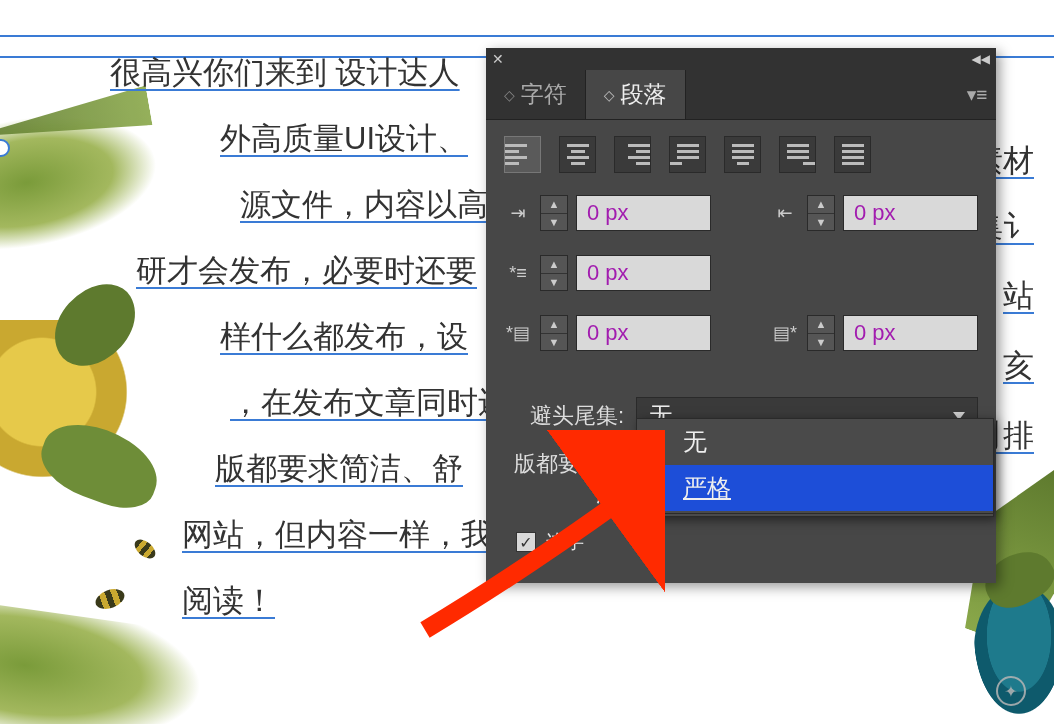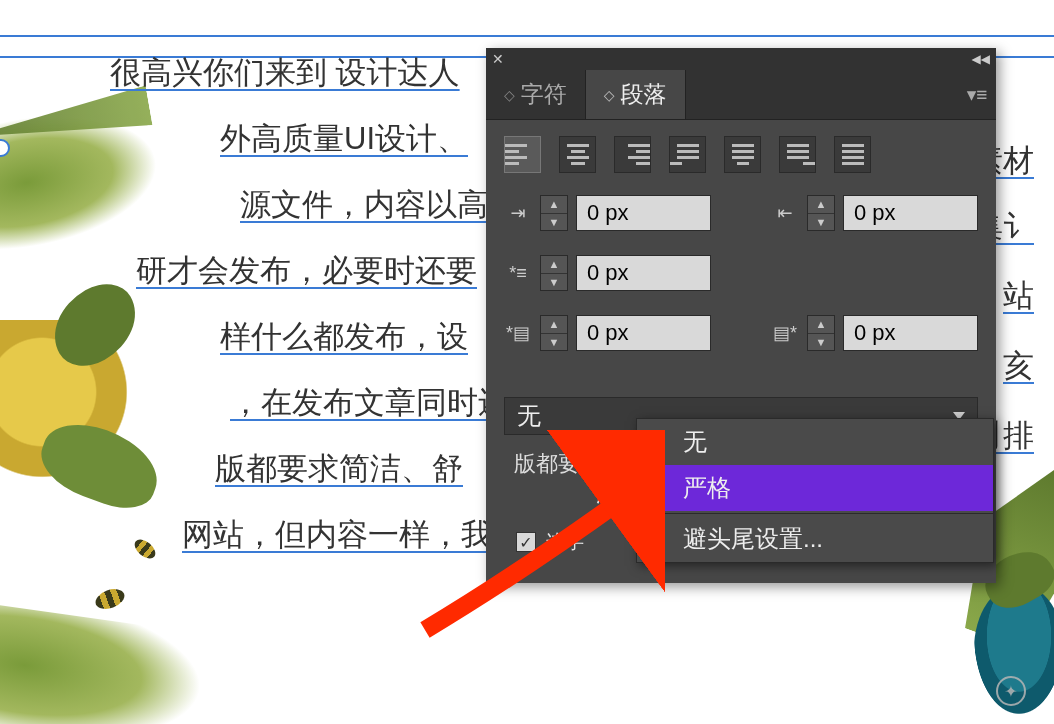--- a/index.html
+++ b/index.html
@@ -146,21 +146,21 @@
   .row{display:flex; justify-content:space-between; margin-bottom:24px;}
   .field{display:flex; align-items:center; gap:8px;}
   .flabel{width:28px; text-align:center; font-size:18px; color:#ccc;}
   .spinner{
     width:28px; height:36px; background:#555; border:1px solid #2a2a2a;
     display:flex; flex-direction:column;
   }
   .spinner div{flex:1; display:flex; align-items:center; justify-content:center; font-size:11px; color:#ccc;}
   .spinner div:first-child{border-bottom:1px solid #333;}
   .valbox{
-    width:135px; height:36px; background:#d9d9d9; color:#000000;
+    width:135px; height:36px; background:#d9d9d9; color:#a21caf;
     border:1px solid #2a2a2a; padding:0 10px; font-size:22px;
     display:flex; align-items:center;
   }
 
   .sel-rows{padding:4px 18px 14px;}
   .srow{display:flex; align-items:center; gap:12px; margin-bottom:14px;}
   .slabel{width:120px; text-align:right; font-size:22px; color:#ddd;}
   .select{
     flex:1; height:38px; background:#3a3a3a; border:1px solid #2a2a2a;
     display:flex; align-items:center; justify-content:space-between; padding:0 12px;
@@ -176,21 +176,21 @@
     background:#4a4a4a; border:1px solid #2a2a2a;
     box-shadow:3px 3px 10px rgba(0,0,0,.5);
   }
   .dropdown .item{
     height:46px; display:flex; align-items:center; padding:0 18px 0 46px;
     color:#eee; font-size:24px; position:relative;
   }
   .dropdown .item.sel::before{
     content:"✓"; position:absolute; left:14px; font-size:20px;
   }
-  .dropdown .item.hover{ background:#6d28d9; }
+  .dropdown .item.hover{ background:#1d4ed8;text-decoration:underline; }
   .dropdown .sep{height:1px; background:#2a2a2a; margin:2px 0;}
 
   
   .arrow{position:absolute; left:405px; top:430px; pointer-events:none;}
 
   
   .watermark{
     position:absolute; right:28px; bottom:18px;
     color:#b5b5b5; font-size:24px; display:flex; align-items:center; gap:8px;
     opacity:.85;
@@ -214,20 +214,21 @@
 <div class="doc">
   <div class="sel-ring"></div>
   <p>很高兴你们来到 设计达人</p>
   <p class="l2">外高质量UI设计、</p>
   <p class="l3">源文件，内容以高</p>
   <p class="l4">研才会发布，必要时还要</p>
   <p class="l5">样什么都发布，设</p>
   <p class="l6">，在发布文章同时还</p>
   <p class="l7">版都要求简洁、舒</p>
   <p class="l8">网站，但内容一样，我相信你会更</p>
+  <p class="l9">阅读！</p>
   <p class="r1">素材</p>
   <p class="r2">集讠</p>
   <p class="r3">站</p>
   <p class="r4">亥</p>
   <p class="r5">刂排</p>
 </div>
 
 <div class="panel">
   <div class="panel-header">
     <span class="x">✕</span>
@@ -343,40 +344,40 @@
             <div>▲</div>
             <div>▼</div>
           </div>
         <div class="valbox">0 px</div>
       </div>
     </div>
   </div>
 
   <div class="sel-rows">
     <div class="srow">
+      <div class="slabel">避头尾集:</div>
       <div class="select">
         <span>无</span>
         <span class="caret"></span>
       </div>
     </div>
     <div class="srow">
       <div class="slabel">版都要求简洁:</div>
     </div>
     <div class="chk">
       <div class="box">✓</div>
       <span>连字</span>
     </div>
   </div>
 </div>
 
 <div class="dropdown">
   <div class="item sel">无</div>
   <div class="item hover">严格</div>
   <div class="sep"></div>
-  <div class="item">避头尾设置...</div>
 </div>
 
 <svg class="arrow" width="260" height="220">
   <defs>
     <marker id="ah" markerWidth="20" markerHeight="20" refX="2" refY="10" orient="auto">
       <path d="M0,0 L20,10 L0,20 Z" fill="#ff2a00"></path>
     </marker>
   </defs>
   <path d="M20,200 Q120,140 230,60" stroke="#ff2a00" stroke-width="18" fill="none" marker-end="url(#ah)"></path>
 </svg>

